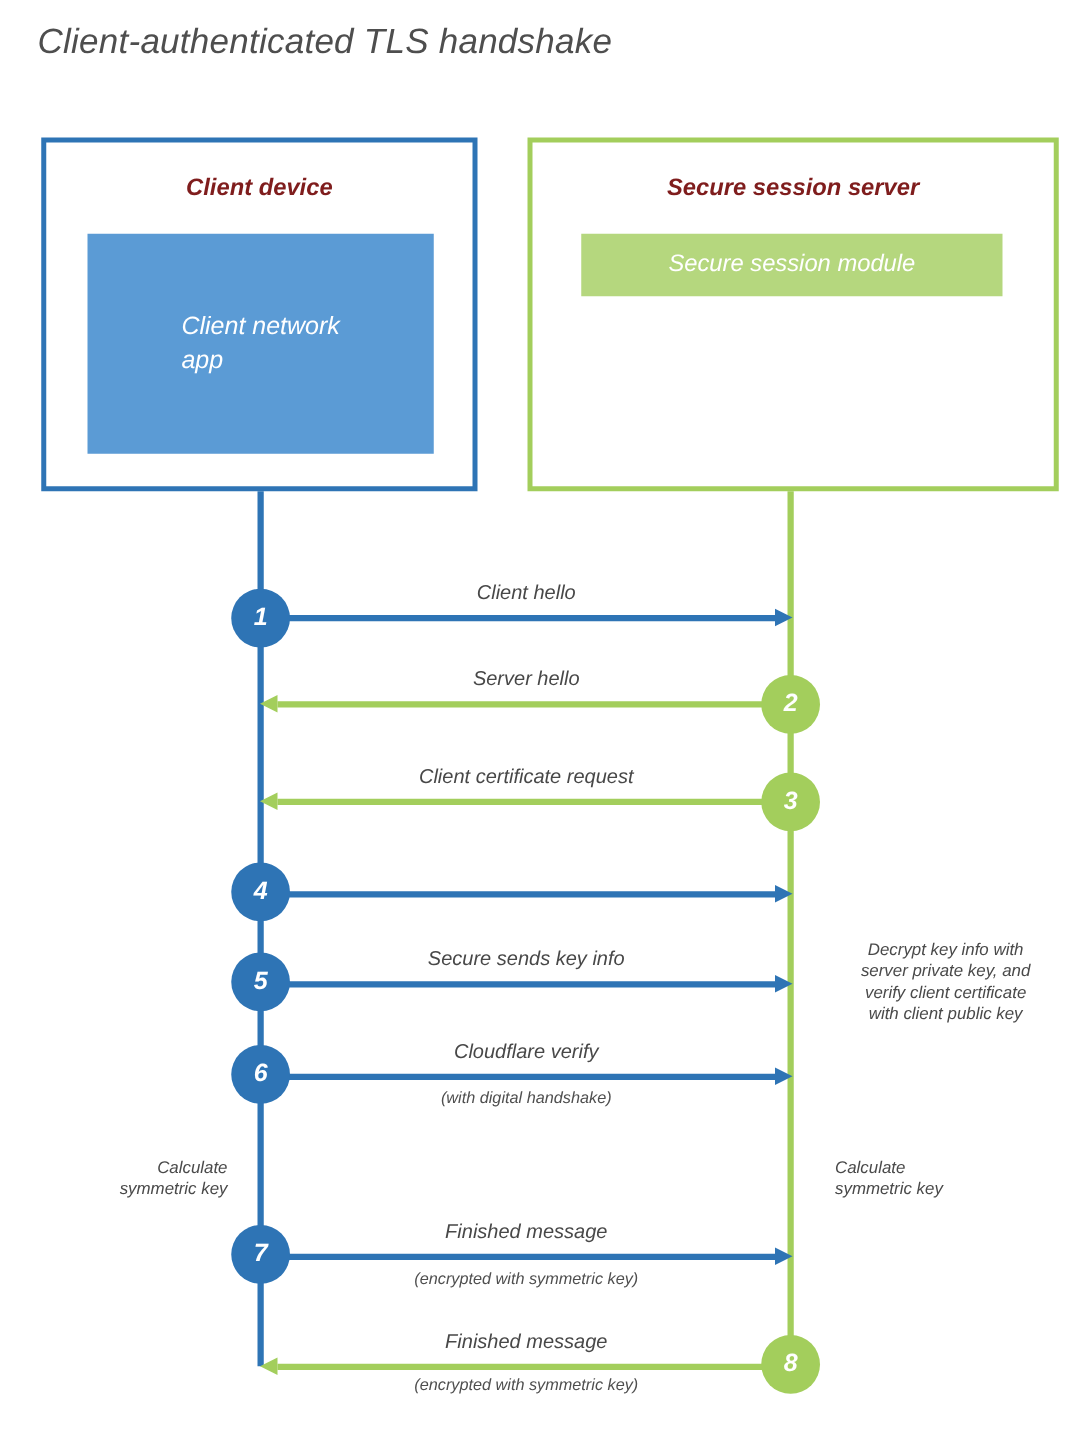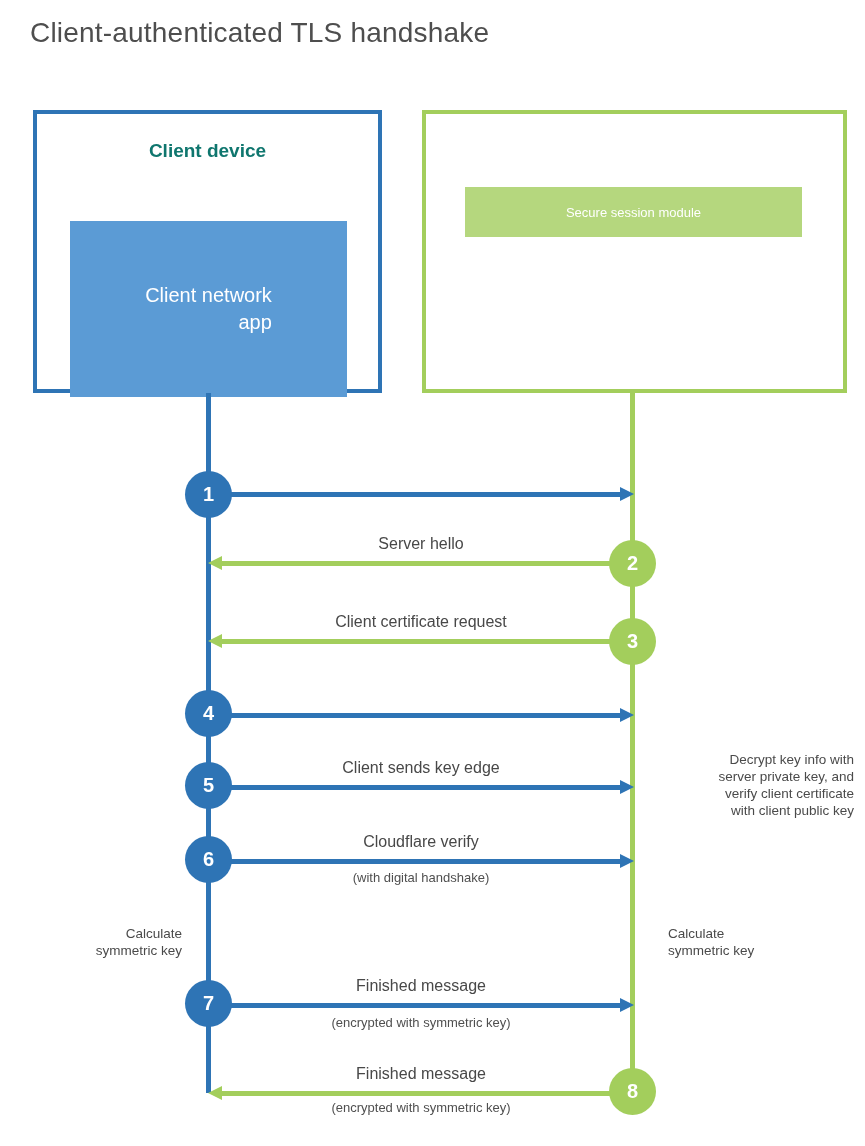--- a/index.html
+++ b/index.html
@@ -3,20 +3,21 @@
 <meta charset="utf-8">
 <style>
   html, body { margin: 0; padding: 0; background: #ffffff; }
   .canvas {
     position: relative;
     width: 865px;
     height: 1146px;
     background: #ffffff;
     font-family: "Liberation Sans", "DejaVu Sans", sans-serif;
     overflow: hidden;
+    font-style: italic;
     --blue: #2e74b5;
     --blue-fill: #5b9bd5;
     --green: #a3ce5c;
     --green-fill: #b5d77e;
   }
 
   .page-title {
     position: absolute;
     left: 30px; top: 17px;
     font-size: 28px;
@@ -34,40 +35,39 @@
   }
   .server-box {
     left: 422px; top: 110px; width: 425px; height: 283px;
     border: 4px solid var(--green);
   }
   .box-title {
     margin-top: 26px;
     text-align: center;
     font-size: 19px;
     font-weight: bold;
-    color: #0f766e;
+    color: #7f1d1d;
   }
   .client-app {
     position: absolute;
     left: 33px; top: 73px; width: 277px; height: 176px;
     background: var(--blue-fill);
     color: #ffffff;
     font-size: 20px;
     display: flex; align-items: center; justify-content: center;
-    text-align: right;
+    text-align: left;
     white-space: pre-line;
     line-height: 1.35;
-    margin-top: 34px;
   }
   .server-bar {
     position: absolute;
     left: 39px; width: 337px; height: 50px;
     background: var(--green-fill);
     color: #ffffff;
-    font-size: 13px;
+    font-size: 19px;
     display: flex; align-items: center; justify-content: center;
     text-align: center;
   }
   .bar-0 { top: 73px; }
   .bar-1 { top: 136px; }
   .bar-2 { top: 198px; }
 
   
   .vline { position: absolute; width: 5px; }
   .vline-client { left: 206px; top: 393px; height: 700px; background: var(--blue); }
@@ -135,36 +135,37 @@
   
   .side-note {
     position: absolute;
     font-size: 13.5px;
     color: #4a4a4a;
     line-height: 17px;
     white-space: pre-line;
   }
   .note-left  { left: 40px;  top: 925px; width: 142px; text-align: right; }
   .note-right { left: 668px; top: 925px; width: 150px; text-align: left; }
-  .annotation { left: 659px; top: 751px; width: 195px; text-align: right; }
+  .annotation { left: 659px; top: 751px; width: 195px; text-align: center; }
 </style>
 </head>
 <body>
 
 <div class="canvas" style="--blue: #2e74b5; --blue-fill: #5b9bd5; --green: #a3ce5c; --green-fill: #b5d77e;">
 
   <h1 class="page-title">Client-authenticated TLS handshake</h1>
 
   <div class="box client-box">
     <div class="box-title">Client device</div>
     <div class="client-app">Client network
 app</div>
   </div>
 
   <div class="box server-box">
+    <div class="box-title">Secure session server</div>
     <div class="server-bar bar-0">Secure session module</div>
   </div>
 
   <div class="vline vline-client"></div>
   <div class="vline vline-server"></div>
 
   <div class="arrow blue to-server a1"></div>
   <div class="arrow green to-client a2"></div>
   <div class="arrow green to-client a3"></div>
   <div class="arrow blue to-server a4"></div>
@@ -175,23 +176,24 @@
 
   <div class="badge blue b1">1</div>
   <div class="badge green b2">2</div>
   <div class="badge green b3">3</div>
   <div class="badge blue b4">4</div>
   <div class="badge blue b5">5</div>
   <div class="badge blue b6">6</div>
   <div class="badge blue b7">7</div>
   <div class="badge green b8">8</div>
 
+  <div class="step-label l1">Client hello</div>
   <div class="step-label l2">Server hello</div>
   <div class="step-label l3">Client certificate request</div>
-  <div class="step-label l5">Client sends key edge</div>
+  <div class="step-label l5">Secure sends key info</div>
   <div class="step-label l6">Cloudflare verify</div>
   <div class="step-label l7">Finished message</div>
   <div class="step-label l8">Finished message</div>
 
   <div class="step-sub u6">(with digital handshake)</div>
   <div class="step-sub u7">(encrypted with symmetric key)</div>
   <div class="step-sub u8">(encrypted with symmetric key)</div>
 
   <div class="side-note note-left">Calculate
 symmetric key</div>

